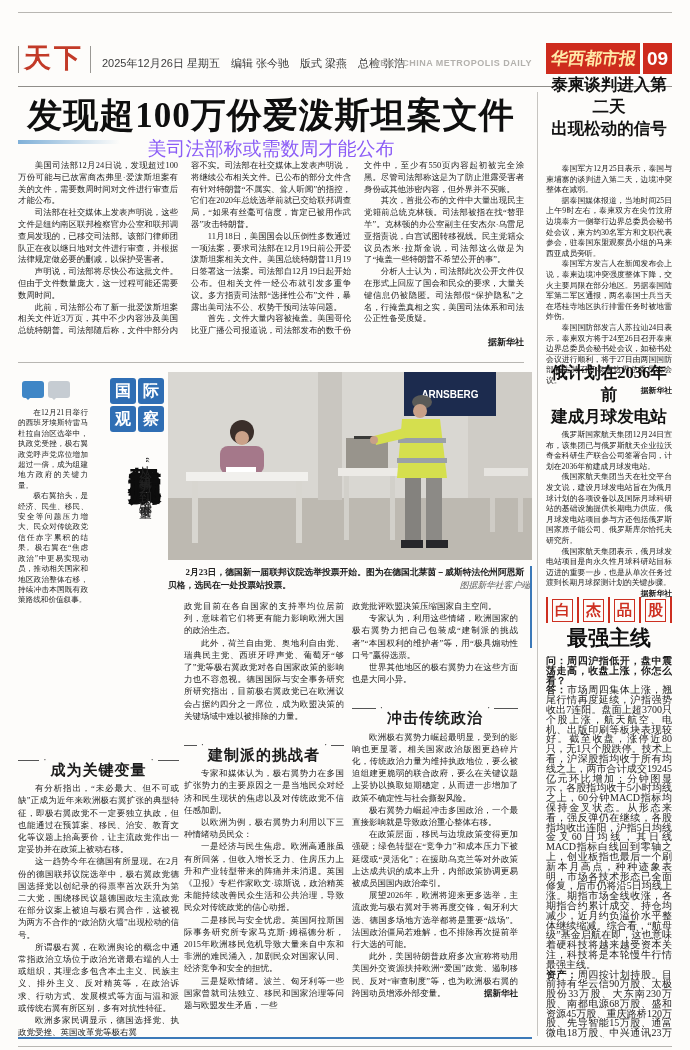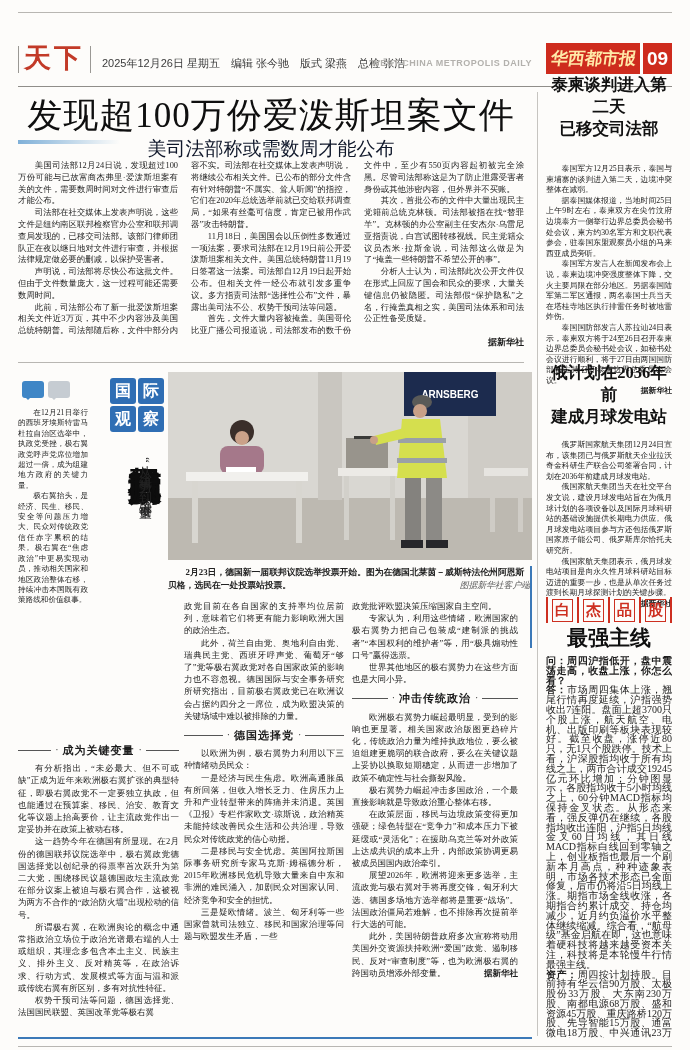--- a/index.html
+++ b/index.html
@@ -20,23 +20,23 @@
      letter-spacing:.5px;font-family:"Liberation Sans","DejaVu Sans",sans-serif;}
   .masthead{left:546px;top:43px;width:94px;height:31px;background:#ce2b1d;
      display:flex;align-items:center;justify-content:center;}
   .masthead span{color:#ffe9a8;font-size:17px;font-weight:bold;transform:skewX(-8deg);
      font-family:"Liberation Serif",serif;white-space:nowrap;}
   .pageno{left:643px;top:43px;width:29px;height:31px;background:#ce2b1d;color:#fff;
      display:flex;align-items:center;justify-content:center;font-size:19px;font-weight:bold;
      font-family:"Liberation Sans",sans-serif;}
 
   
-  .main-hl{left:18px;top:92px;width:506px;text-align:center;font-size:35px;font-weight:normal;
+  .main-hl{left:18px;top:92px;width:506px;text-align:center;font-size:35px;font-weight:bold;
      letter-spacing:1px;color:#0f0f0f;white-space:nowrap;}
-  .main-sub{left:18px;top:136px;width:506px;text-align:center;font-size:19px;color:#0f172a;}
+  .main-sub{left:18px;top:136px;width:506px;text-align:center;font-size:19px;color:#8b5cf6;}
   .blue-strip{left:18px;top:140px;width:102px;height:4px;
      background:linear-gradient(to right,#7fb0d8,rgba(127,176,216,0));}
   .main-cols{left:18px;top:160px;width:506px;height:208px;overflow:hidden;
      column-count:3;column-gap:13px;font-size:8.4px;line-height:11.8px;text-align:justify;}
   p.np{margin:0;text-indent:2em;}
   p.noind{margin:0;text-indent:0;}
   .main-src{left:404px;top:336px;width:120px;text-align:right;font-weight:bold;font-size:9px;}
 
   
   .side{width:126px;left:546px;}
@@ -77,21 +77,21 @@
   .caption{left:168px;top:566px;width:364px;font-size:8.8px;font-weight:600;line-height:13px;
      position:absolute;color:#222;}
   .credit{position:absolute;right:2px;bottom:0;font-weight:normal;font-style:italic;color:#555;}
   .bcol{position:absolute;font-size:8.5px;line-height:12.2px;text-align:justify;overflow:hidden;}
   .colA{left:18px;top:744px;width:161px;height:292px;}
   .colB{left:184px;top:600px;width:160px;height:438px;}
   .colC{left:352px;top:600px;width:166px;height:438px;}
   .sec-head{display:flex;align-items:center;gap:4px;margin:7px 0 6px 0;}
   .sec-head .dl{flex:1;height:1px;background:#555;}
   .sec-head .dot{font-size:10px;color:#333;}
-  .sec-head b{font-size:11px;letter-spacing:1px;white-space:nowrap;}
+  .sec-head b{font-size:15px;letter-spacing:1px;white-space:nowrap;margin-top:20px;}
   .colA .sec-head{margin-top:0;}
   .ob-src{font-weight:bold;float:right;}
   .blue-v{left:530px;top:566px;width:2px;height:82px;background:#3c79b8;position:absolute;}
   .blue-h{left:18px;top:1037px;width:514px;height:2px;background:#3c79b8;position:absolute;}
 </style>
 </head>
 <body>
 
 <div class="hairline" style="left:18px;top:12px;width:654px;"></div>
 <div class="hairline" style="left:18px;top:1046px;width:654px;"></div>
@@ -122,38 +122,38 @@
 </div>
 <div class="abs main-src">据新华社</div>
 
 <div class="hairline" style="left:18px;top:362px;width:506px;"></div>
 
 <div class="vline" style="left:537px;top:92px;height:944px;"></div>
 
 <div class="abs side" style="top:74px;">
   <div class="side-title">
     <div>泰柬谈判进入第二天</div>
-    <div>已移交司法部</div>
+    <div>出现松动的信号</div>
   </div>
   <div class="side-body" style="margin-top:24px;">
     <p class="np">泰国军方12月25日表示，泰国与柬埔寨的谈判进入第二天，边境冲突整体在减弱。</p>
     <p class="np">据泰国媒体报道，当地时间25日上午9时左右，泰柬双方在尖竹汶府边境泰方一侧举行边界总委员会秘书处会议，柬方约30名军方和文职代表参会，驻泰国东盟观察员小组的马来西亚成员旁听。</p>
     <p class="np">泰国军方发言人在新闻发布会上说，泰柬边境冲突强度整体下降，交火主要局限在部分地区。另据泰国陆军第二军区通报，两名泰国士兵当天在塔桂寺地区执行排雷任务时被地雷炸伤。</p>
     <p class="np">泰国国防部发言人苏拉讪24日表示，泰柬双方将于24至26日召开泰柬边界总委员会秘书处会议，如秘书处会议进行顺利，将于27日由两国国防部长主持召开泰柬边界总委员会会议。</p>
     <p class="noind src-line">据新华社</p>
   </div>
 </div>
 <div class="hairline" style="left:546px;top:354px;width:126px;"></div>
 
 <div class="abs side" style="top:362px;">
   <div class="side-title">
     <div>俄计划在2036年前</div>
     <div>建成月球发电站</div>
   </div>
-  <div class="side-body" style="margin-top:12px;">
+  <div class="side-body" style="margin-top:2px;">
     <p class="np">俄罗斯国家航天集团12月24日宣布，该集团已与俄罗斯航天企业拉沃奇金科研生产联合公司签署合同，计划在2036年前建成月球发电站。</p>
     <p class="np">俄国家航天集团当天在社交平台发文说，建设月球发电站旨在为俄月球计划的各项设备以及国际月球科研站的基础设施提供长期电力供应。俄月球发电站项目参与方还包括俄罗斯国家原子能公司、俄罗斯库尔恰托夫研究所。</p>
     <p class="np">俄国家航天集团表示，俄月球发电站项目是向永久性月球科研站目标迈进的重要一步，也是从单次任务过渡到长期月球探测计划的关键步骤。</p>
     <p class="noind src-line">据新华社</p>
   </div>
 </div>
 
 <div class="abs badge-row">
   <div class="badge-bar"></div>
   <div class="badge-box">白</div>
@@ -240,33 +240,34 @@
   <div class="sec-head">
     <span class="dl"></span>
       <span class="dot">·</span>
     <b>成为关键变量</b>
     <span class="dot">·</span>
       <span class="dl"></span>
   </div>
   <p class="np">有分析指出，“未必最大、但不可或缺”正成为近年来欧洲极右翼扩张的典型特征，即极右翼政党不一定要独立执政，但也能通过在预算案、移民、治安、教育文化等议题上抬高要价，让主流政党作出一定妥协并在政策上被动右移。</p>
   <p class="np">这一趋势今年在德国有所显现。在2月份的德国联邦议院选举中，极右翼政党德国选择党以创纪录的得票率首次跃升为第二大党，围绕移民议题德国政坛主流政党在部分议案上被迫与极右翼合作，这被视为两方不合作的“政治防火墙”出现松动的信号。</p>
   <p class="np">所谓极右翼，在欧洲舆论的概念中通常指政治立场位于政治光谱最右端的人士或组织，其理念多包含本土主义、民族主义、排外主义、反对精英等，在政治诉求、行动方式、发展模式等方面与温和派或传统右翼有所区别，多有对抗性特征。</p>
-  <p class="np">权势干预司法等问题，德国选择党、法国国民联盟、英国改革党等极右翼</p>
+  <p class="np">欧洲多家民调显示，德国选择党、执政党受挫、英国改革党等极右翼</p>
 </div>
 
 <div class="bcol colB">
   <p class="noind">政党目前在各自国家的支持率均位居前列，意味着它们将更有能力影响欧洲大国的政治生态。</p>
   <p class="np">此外，荷兰自由党、奥地利自由党、瑞典民主党、西班牙呼声党、葡萄牙“够了”党等极右翼政党对各自国家政策的影响力也不容忽视。德国国际与安全事务研究所研究指出，目前极右翼政党已在欧洲议会占据约四分之一席位，成为欧盟决策的关键场域中难以被排除的力量。</p>
   <div class="sec-head">
     <span class="dl"></span>
       <span class="dot">·</span>
-    <b>德国选择党</b>
+    <b>建制派的挑战者</b>
     <span class="dot">·</span>
       <span class="dl"></span>
   </div>
+  <p class="np">专家和媒体认为，极右翼势力在多国扩张势力的主要原因之一是当地民众对经济和民生现状的焦虑以及对传统政党不信任感加剧。</p>
   <p class="np">以欧洲为例，极右翼势力利用以下三种情绪动员民众：</p>
   <p class="np">一是经济与民生焦虑。欧洲高通胀虽有所回落，但收入增长乏力、住房压力上升和产业转型带来的阵痛并未消退。英国《卫报》专栏作家欧文·琼斯说，政治精英未能持续改善民众生活和公共治理，导致民众对传统政党的信心动摇。</p>
   <p class="np">二是移民与安全忧虑。英国阿拉斯国际事务研究所专家马克斯·姆福德分析，2015年欧洲移民危机导致大量来自中东和非洲的难民涌入，加剧民众对国家认同、经济竞争和安全的担忧。</p>
   <p class="np">三是疑欧情绪。波兰、匈牙利等一些国家曾就司法独立、移民和国家治理等问题与欧盟发生矛盾，一些</p>
 </div>
 
 <div class="bcol colC">
   <p class="noind">政党批评欧盟决策压缩国家自主空间。</p>
   <p class="np">专家认为，利用这些情绪，欧洲国家的极右翼势力把自己包装成“建制派的挑战者”“本国权利的维护者”等，用“极具煽动性口号”赢得选票。</p>
   <p class="np">世界其他地区的极右翼势力在这些方面也是大同小异。</p>

